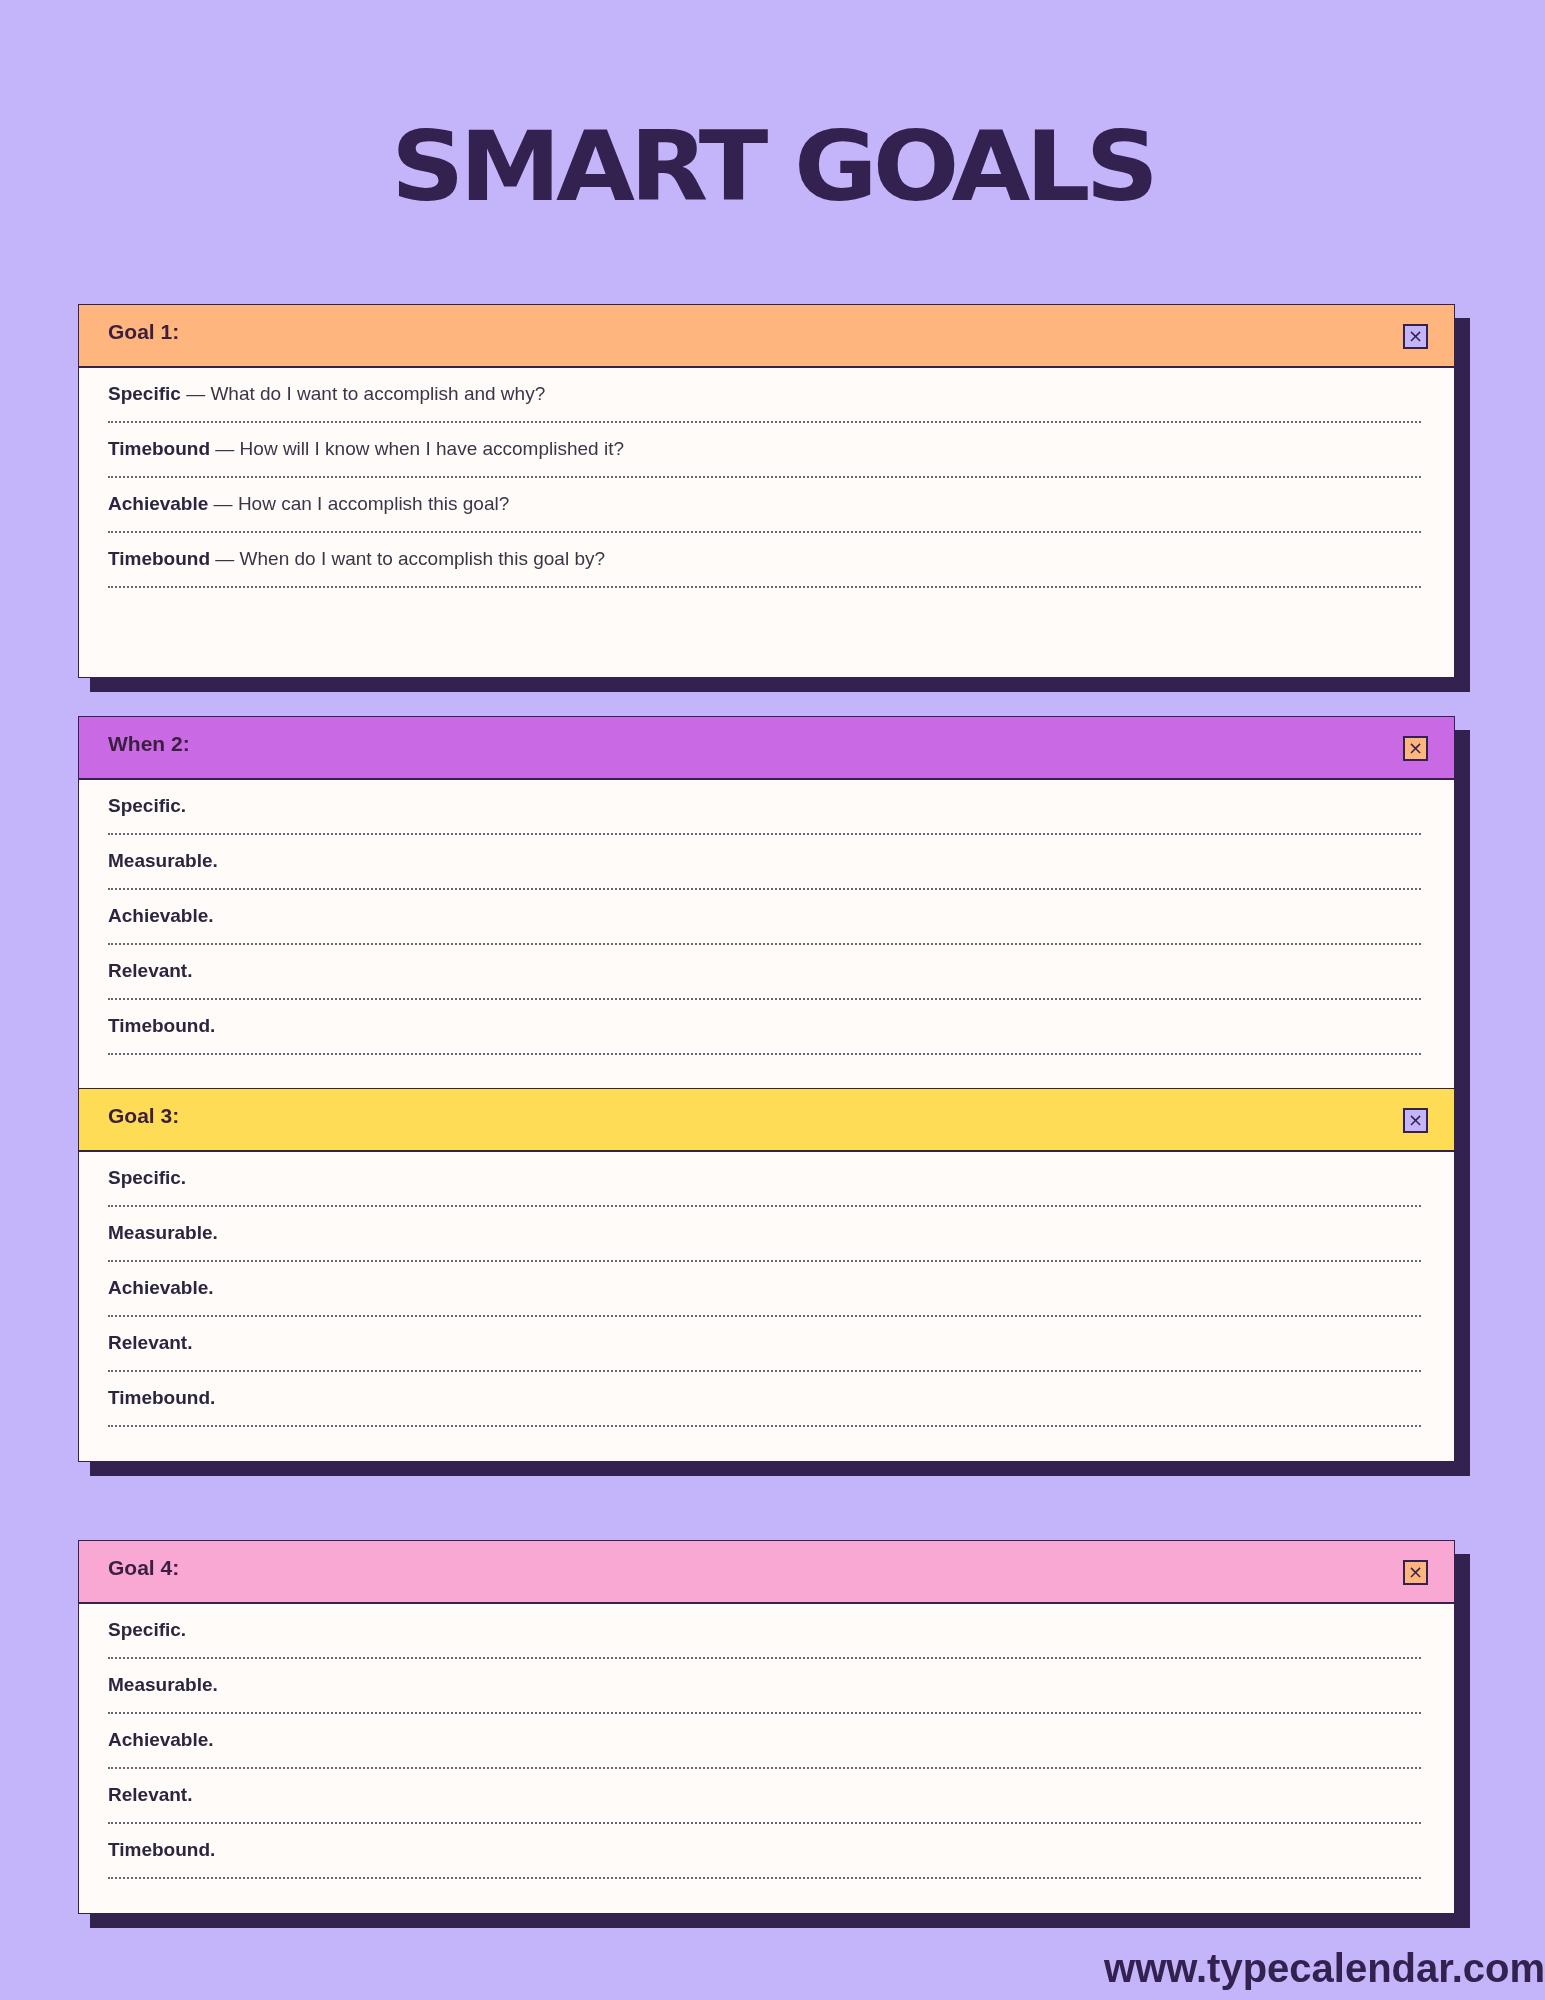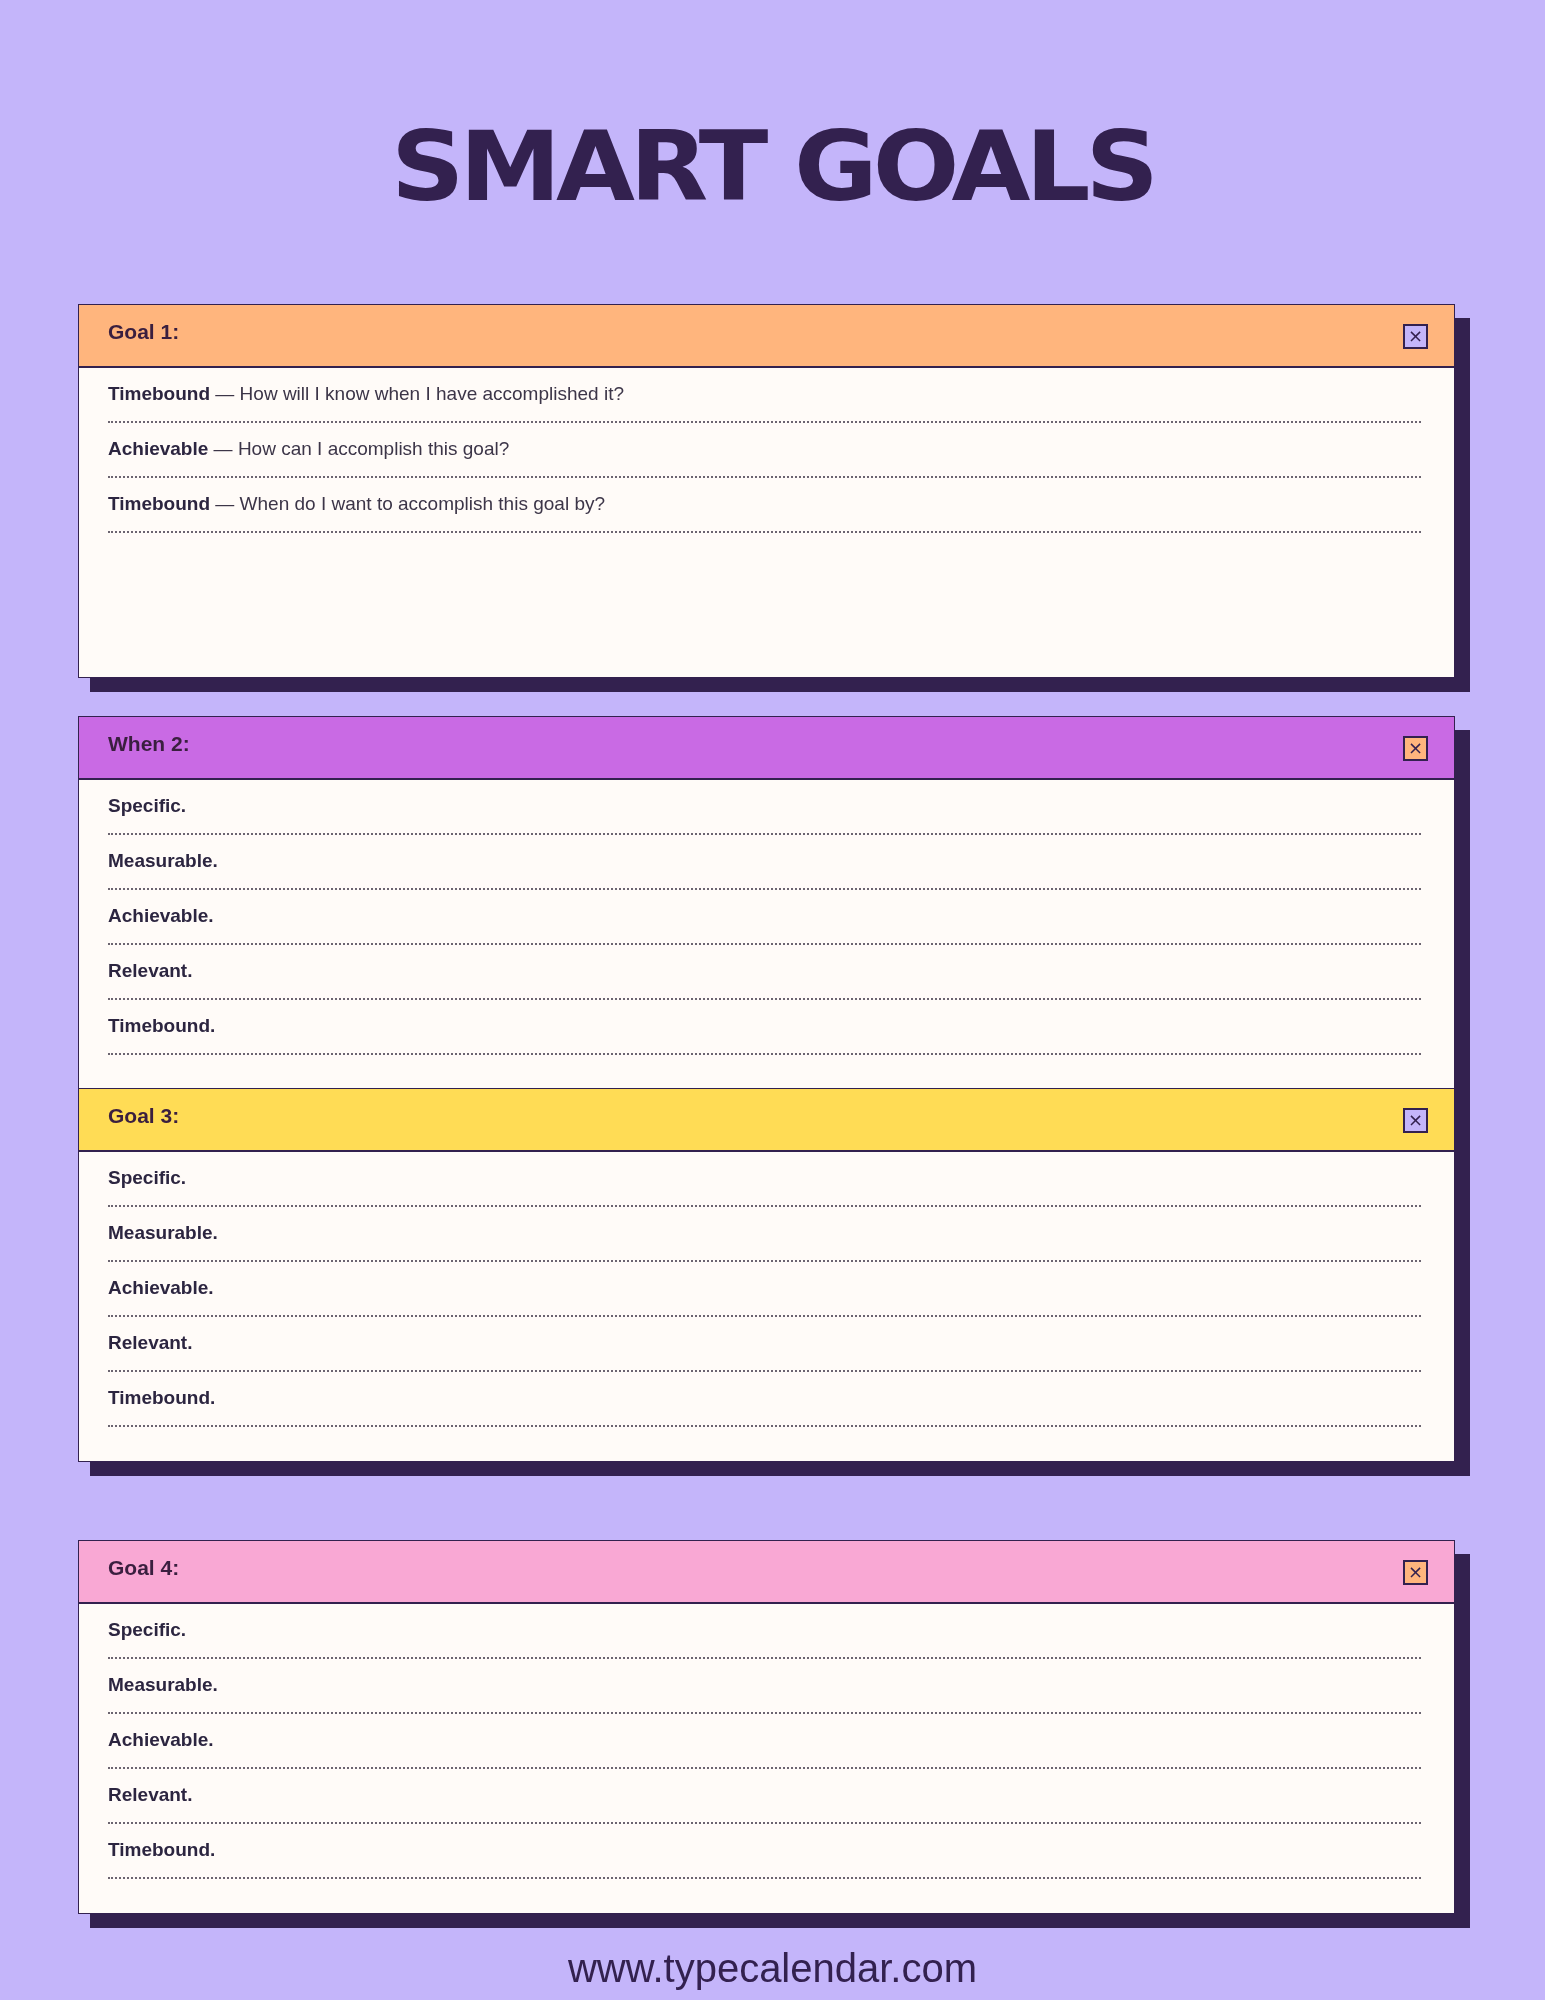--- a/index.html
+++ b/index.html
@@ -8,36 +8,39 @@
   .card{position:absolute;left:78px;width:1377px;height:374px;}
   .card .shadow{position:absolute;left:12px;top:14px;width:1380px;height:374px;background:#33214f;}
   .card .panel{position:absolute;left:0;top:0;width:1375px;height:372px;background:#fffbf8;border:1px solid #33214f;}
   .card .hdr{position:absolute;left:0;top:0;right:0;height:61px;border-bottom:2px solid #33214f;}
   .card .hdr-label{position:absolute;left:29px;top:15px;font-size:21px;font-weight:bold;color:#3a1f3f;}
   .card .close{position:absolute;right:26px;top:19px;width:21px;height:21px;border:2px solid #33214f;font-size:18px;line-height:20px;text-align:center;color:#33214f;font-family:"DejaVu Sans",sans-serif;}
   .rows{position:absolute;left:29px;right:33px;top:63px;}
   .row{height:55px;position:relative;border-bottom:2px dotted #6b6470;box-sizing:border-box;}
   .row .txt{position:absolute;left:0;top:15px;font-size:19px;color:#3c3548;white-space:nowrap;}
   .row .lbl{font-weight:bold;color:#2c2540;}
-  .footer{position:absolute;left:0;right:0;top:1946px;text-align:center;font-size:40px;font-weight:normal;color:#33214f;}
+  .footer{position:absolute;left:0;right:0;top:1946px;text-align:right;font-size:40px;font-weight:bold;color:#33214f;}
 </style>
 </head>
 <body>
 
 <div class="title">SMART GOALS</div>
 
 <div id="cards">
   <div class="card" style="top:304px">
     <div class="shadow"></div>
     <div class="panel">
       <div class="hdr" style="background:#ffb57d">
         <span class="hdr-label">Goal 1:</span>
         <span class="close" style="background:#c4b5fa">×</span>
       </div>
       <div class="rows">
+          <div class="row">
+      <span class="txt"><span class="lbl">Specific</span><span> — What do I want to accomplish and why?</span></span>
+    </div>
           <div class="row">
       <span class="txt"><span class="lbl">Timebound</span><span> — How will I know when I have accomplished it?</span></span>
     </div>
           <div class="row">
       <span class="txt"><span class="lbl">Achievable</span><span> — How can I accomplish this goal?</span></span>
     </div>
           <div class="row">
       <span class="txt"><span class="lbl">Timebound</span><span> — When do I want to accomplish this goal by?</span></span>
     </div>
         </div>

